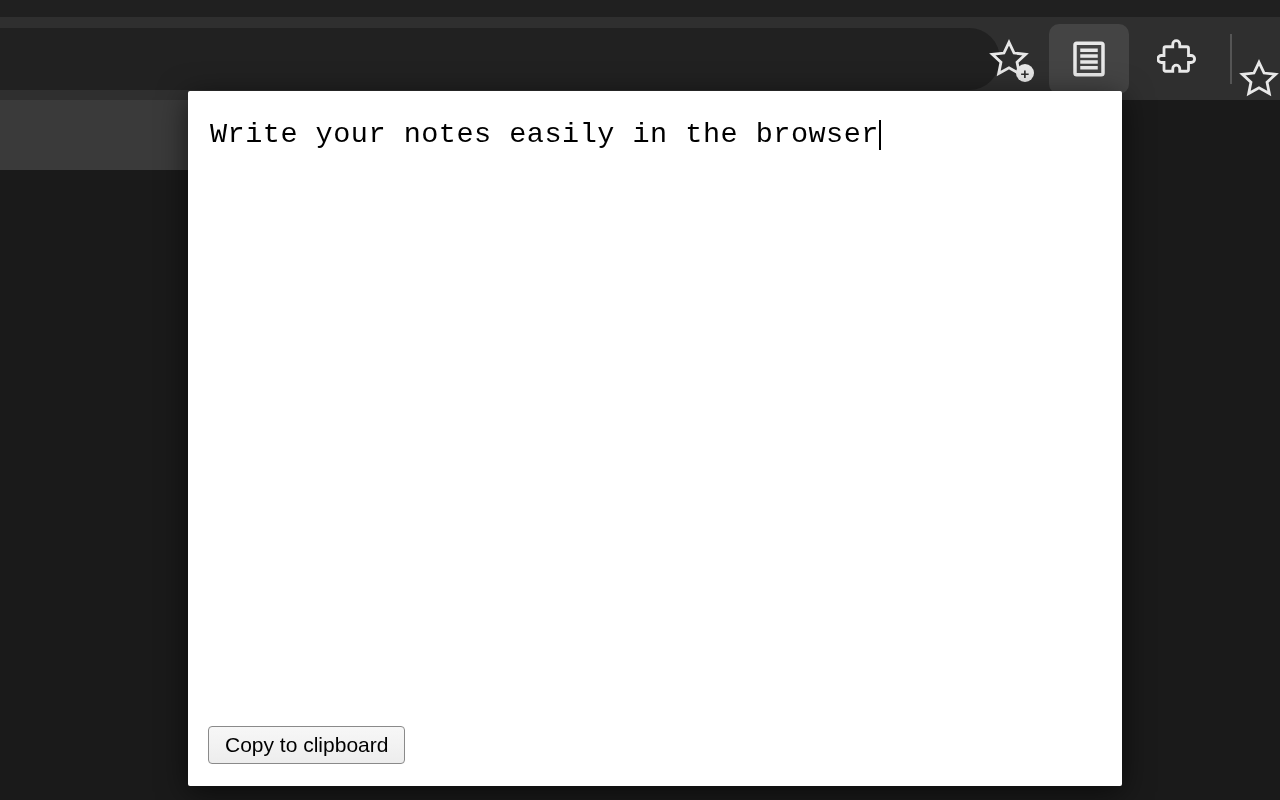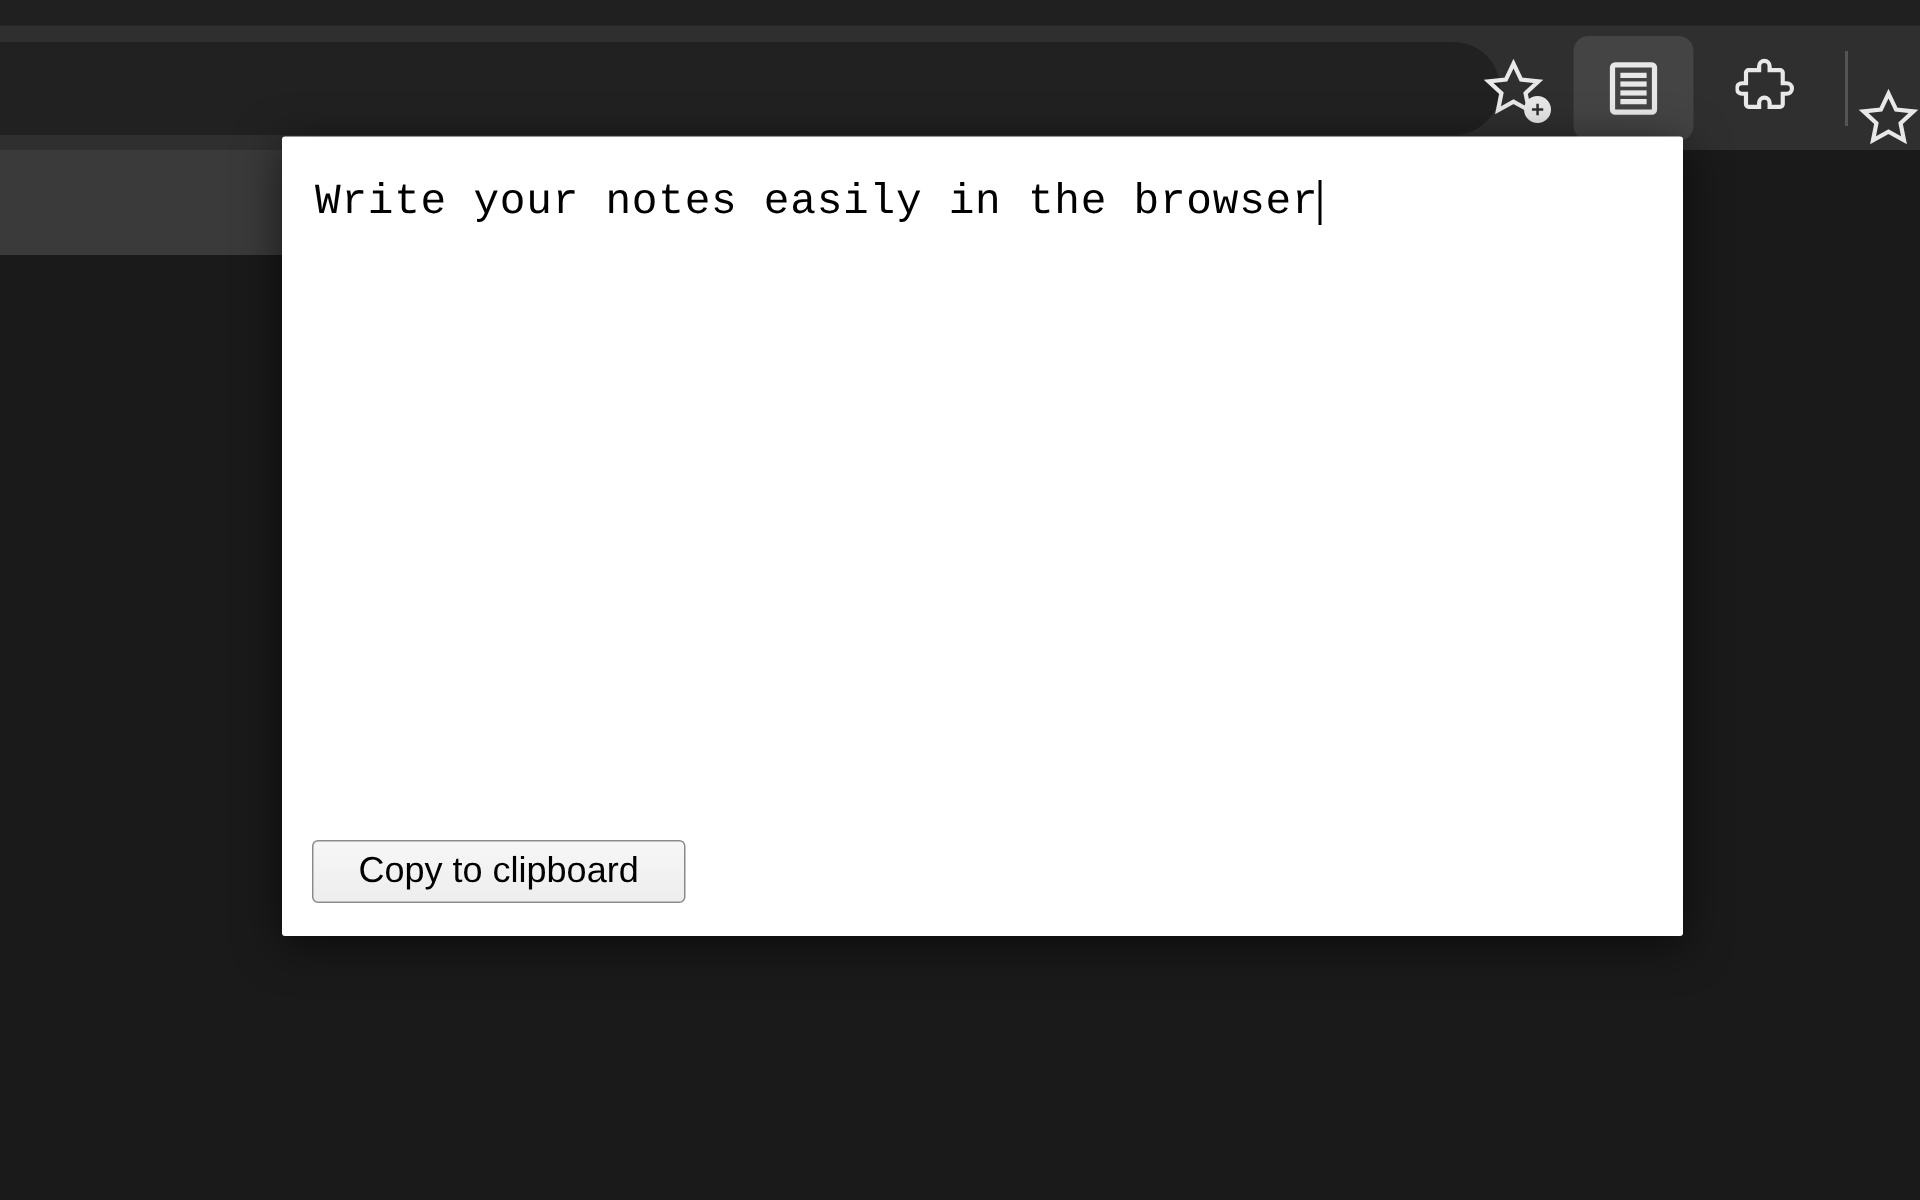--- a/index.html
+++ b/index.html
@@ -107,21 +107,21 @@
       right: 0;
       top: 170px;
       bottom: 0;
       background: #1a1a1a;
     }
     .popup {
       position: absolute;
       left: 188px;
       top: 91px;
       width: 934px;
-      height: 533px;
+      height: 695px;
       background: #ffffff;
       box-shadow: 0 6px 30px rgba(0,0,0,0.6);
       border-radius: 2px;
       display: flex;
       flex-direction: column;
       padding: 20px 24px 22px 22px;
     }
     .note-area {
       flex: 1;
       font-family: "Courier New", Courier, monospace;
@@ -149,23 +149,23 @@
       animation: blink 1.05s step-end infinite;
       position: relative;
       top: 2px;
     }
     @keyframes blink {
       0%, 50% { opacity: 1; }
       50.01%, 100% { opacity: 0; }
     }
     .copy-btn {
       align-self: flex-start;
-      font-size: 24px;
+      font-size: 21px;
       font-family: Arial, Helvetica, sans-serif;
-      padding: 6px 30px;
+      padding: 6px 16px;
       background: #efefef;
       background: linear-gradient(#f7f7f7, #ededed);
       border: 1px solid #8a8a8a;
       border-radius: 4px;
       color: #000;
       cursor: pointer;
       margin-left: -2px;
     }
     .partial-star {
       position: absolute;

